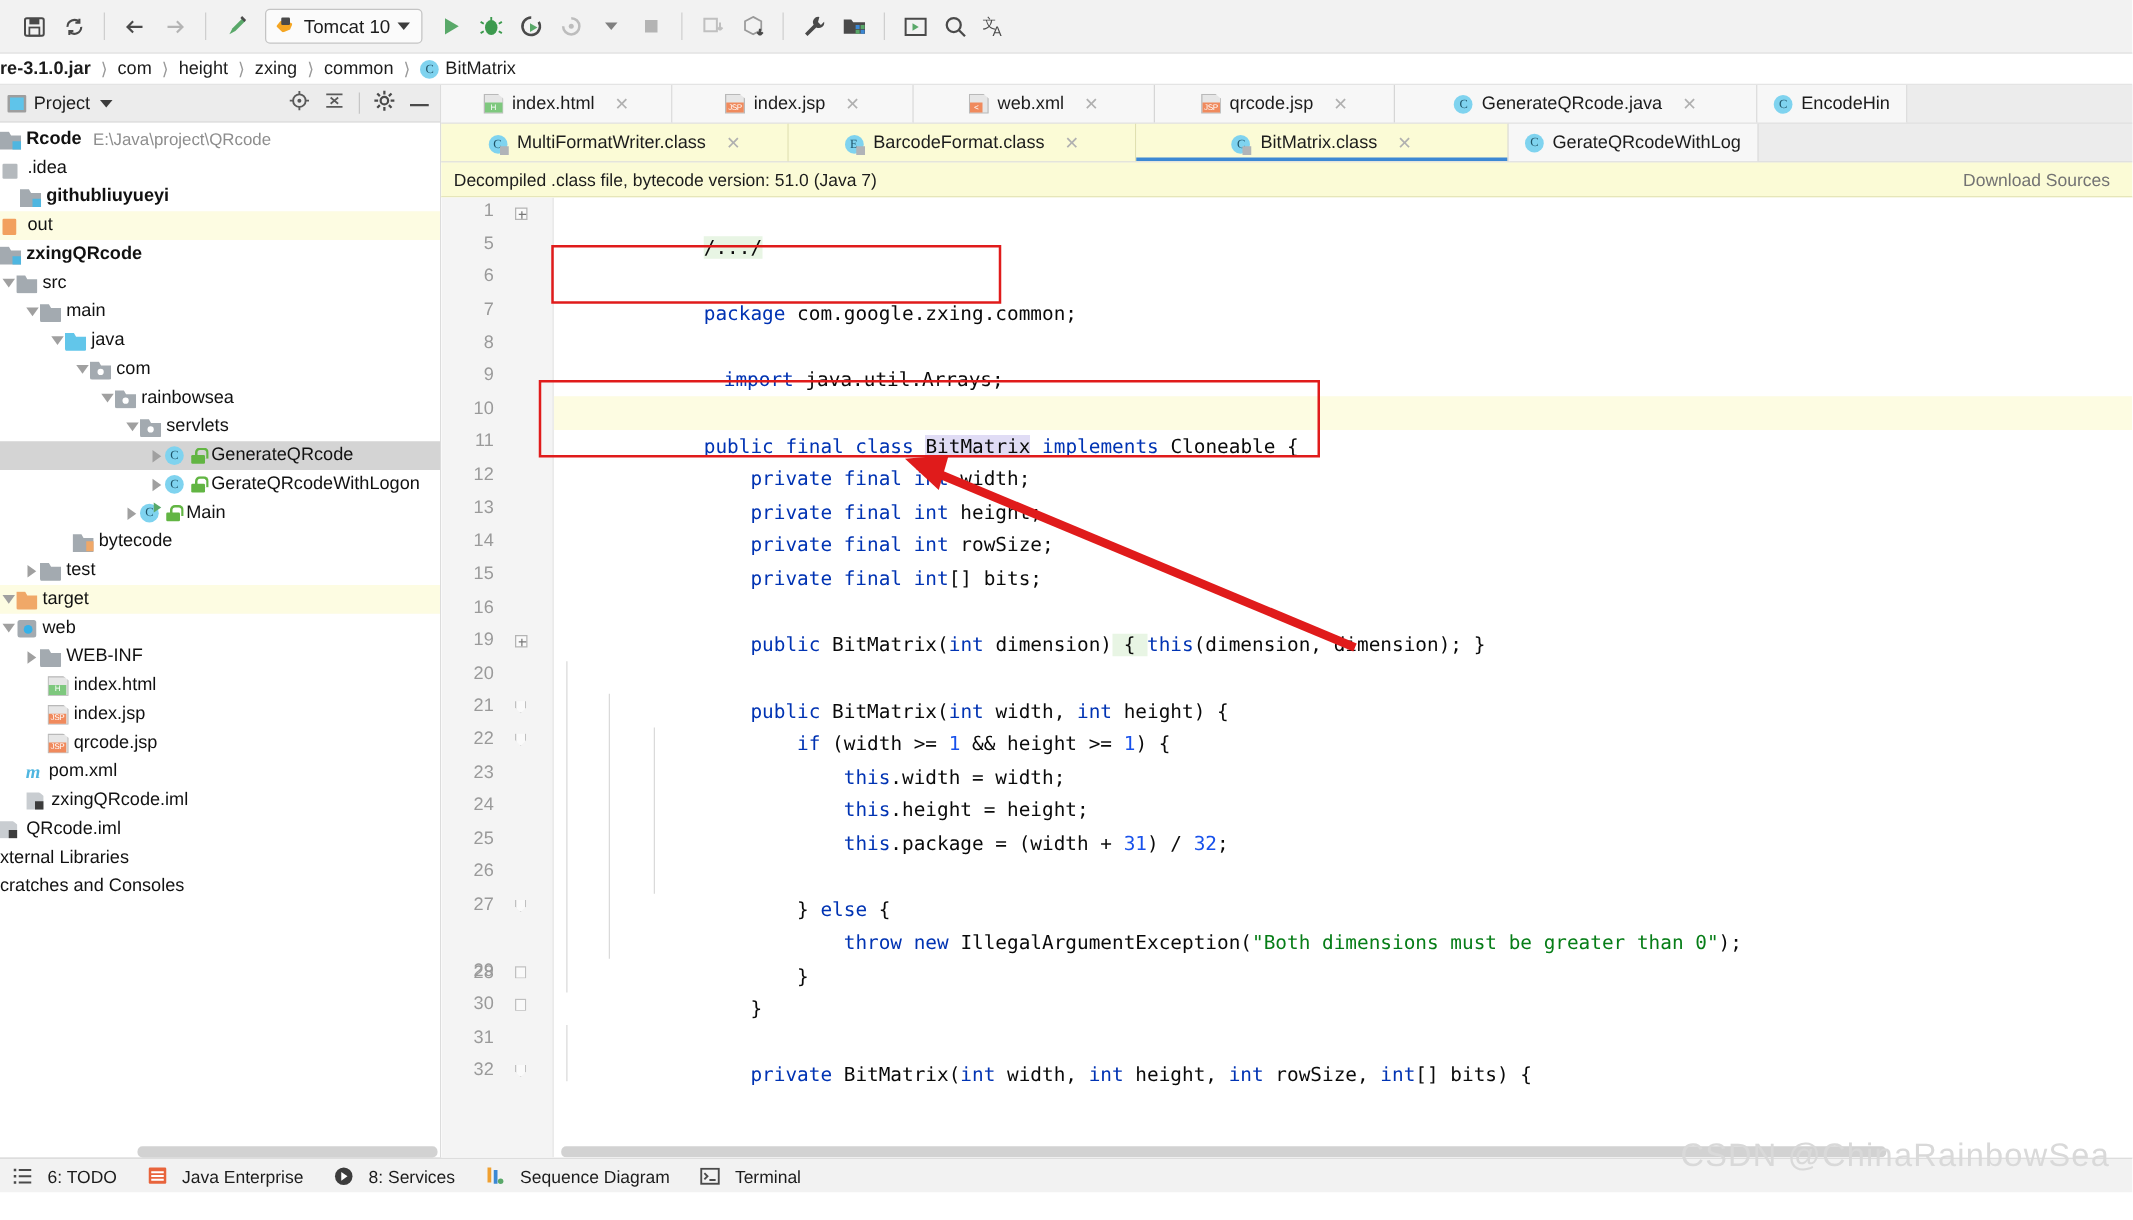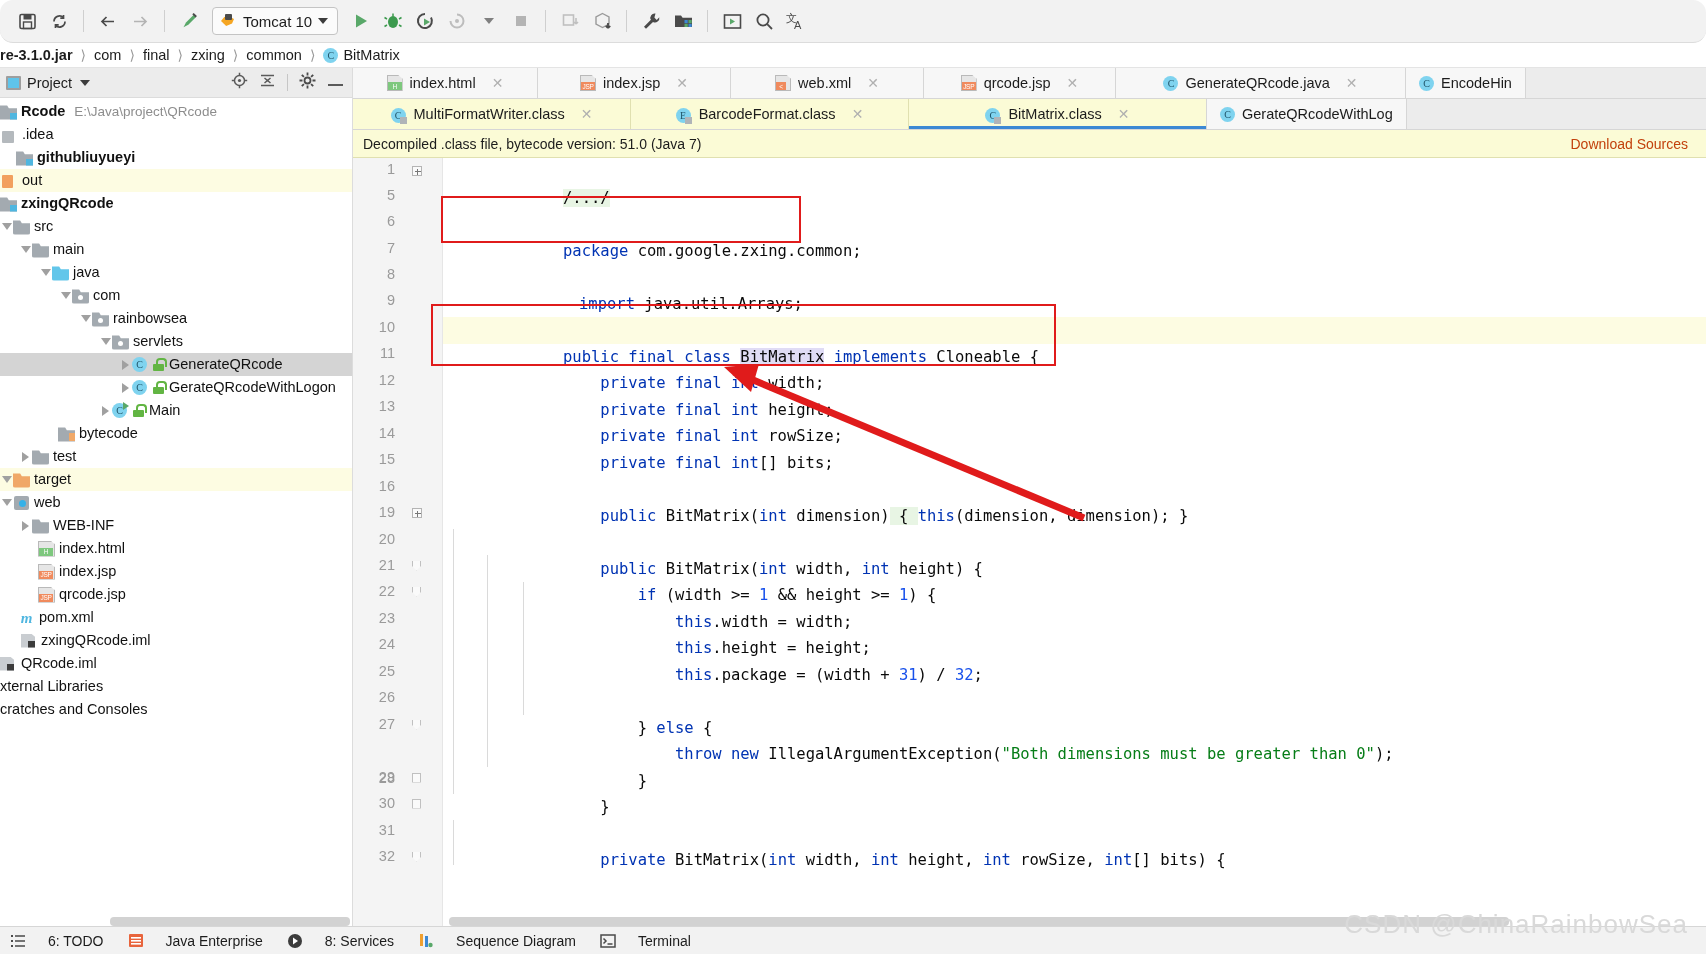--- a/index.html
+++ b/index.html
@@ -10,21 +10,21 @@
     overflow: hidden;
   }
   .app { position: relative; width: 1706px; height: 976px; display: flex; flex-direction: column; }
 
   
   .toolbar {
     height: 43px; min-height: 43px;
     background: #f2f2f2;
     border-bottom: 1px solid #dcdcdc;
     display: flex; align-items: center;
-    padding-left: 12px; gap: 2px; border-radius: 13px;
+    padding-left: 12px; gap: 2px;
   }
   .tb-btn {
     width: 30px; height: 30px;
     display: flex; align-items: center; justify-content: center;
     border-radius: 3px;
   }
   .tb-sep { width: 1px; height: 22px; background: #cfcfcf; margin: 0 7px; }
   .runconfig {
     display: flex; align-items: center; gap: 6px;
     height: 28px; padding: 0 9px 0 7px;
@@ -181,21 +181,21 @@
     content:""; position:absolute; right:-1px; bottom:-1px; width:7px; height:7px;
     background:#b0b4b8;
   }
 
   .notifbar {
     height: 28px; min-height: 28px; background: #fbfbd6;
     border-bottom: 1px solid #e0e0b0;
     display: flex; align-items: center; padding: 0 18px 0 10px;
     font-size: 14px; color: #1c1c1c;
   }
-  .notifbar .dl { margin-left: auto; color: #c2410c; }
+  .notifbar .dl { margin-left: auto; color: #737373; }
 
   .codearea { flex: 1; display: flex; position: relative; min-height: 0; overflow: hidden; background: #fff; }
   .gutter {
     width: 90px; min-width: 90px; background: #f4f4f4;
     border-right: 1px solid #e6e6e6; position: relative;
   }
   .gutter-num {
     position: absolute; right: 47px; color: #9a9a9a;
     font-size: 14.5px; font-family: "Liberation Sans", sans-serif; text-align: right;
   }
@@ -242,21 +242,21 @@
   
   .hscroll-sb { position: absolute; left: 110px; bottom: 0; width: 240px; height: 9px; background: #d2d2d2; border-radius: 4px; }
   .hscroll-ed { position: absolute; left: 6px; bottom: 0; width: 1060px; height: 9px; background: #d2d2d2; border-radius: 4px; }
 
   
   .statusbar {
     height: 28px; min-height: 28px; background: #f2f2f2;
     border-top: 1px solid #d6d6d6; display: flex; align-items: center;
     padding-left: 10px; gap: 24px; font-size: 14px; color: #1c1c1c;
   }
-  .sb-item { display: flex; align-items: center; gap: 22px; white-space: nowrap; }
+  .sb-item { display: flex; align-items: center; gap: 12px; white-space: nowrap; }
   .bottomstrip {
     height: 22px; min-height: 22px; background: #fff;
     overflow: hidden; font-size: 13px; color: #2b2b2b;
     padding-left: 10px; display: flex; align-items: center;
     white-space: nowrap;
   }
   .watermark {
     position: absolute; right: 18px; bottom: 36px;
     font-size: 26px; color: #d9d9d9;
     font-family: "Liberation Sans", sans-serif;
@@ -389,21 +389,21 @@
   <div class="breadcrumb">
     <div class="bc-seg bold">
         <span class="txt">re-3.1.0.jar</span>
       </div>
     <span class="bc-sep">⟩</span>
     <div class="bc-seg">
         <span class="txt">com</span>
       </div>
     <span class="bc-sep">⟩</span>
     <div class="bc-seg">
-        <span class="txt">final</span>
+        <span class="txt">height</span>
       </div>
     <span class="bc-sep">⟩</span>
     <div class="bc-seg">
         <span class="txt">zxing</span>
       </div>
     <span class="bc-sep">⟩</span>
     <div class="bc-seg">
         <span class="txt">common</span>
       </div>
     <span class="bc-sep">⟩</span>

